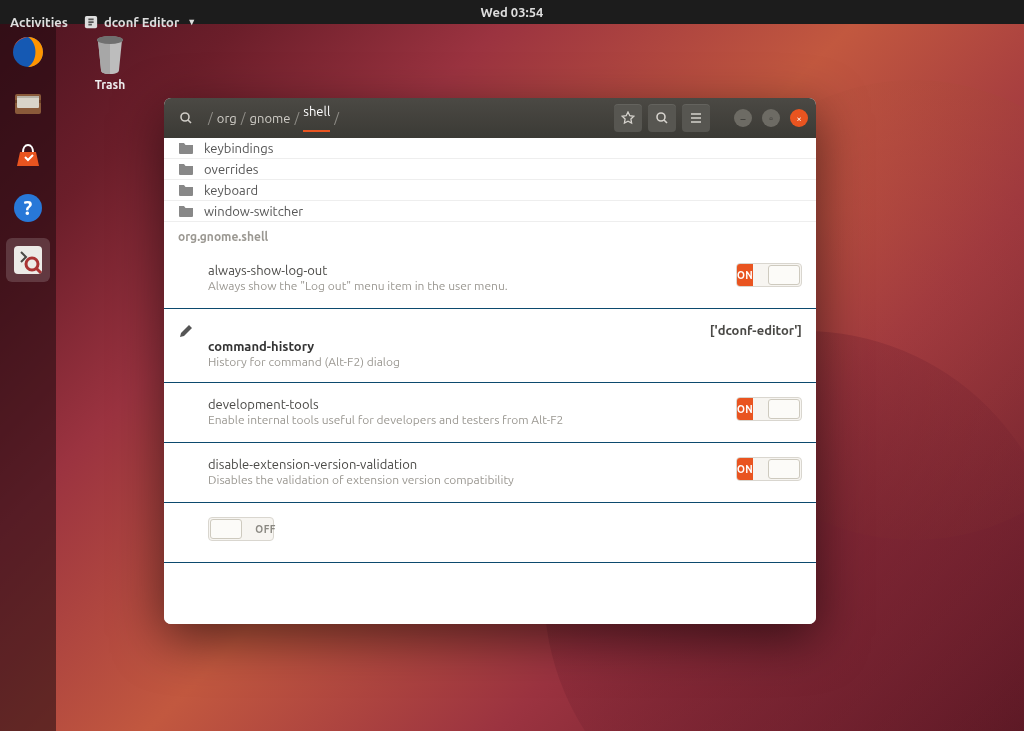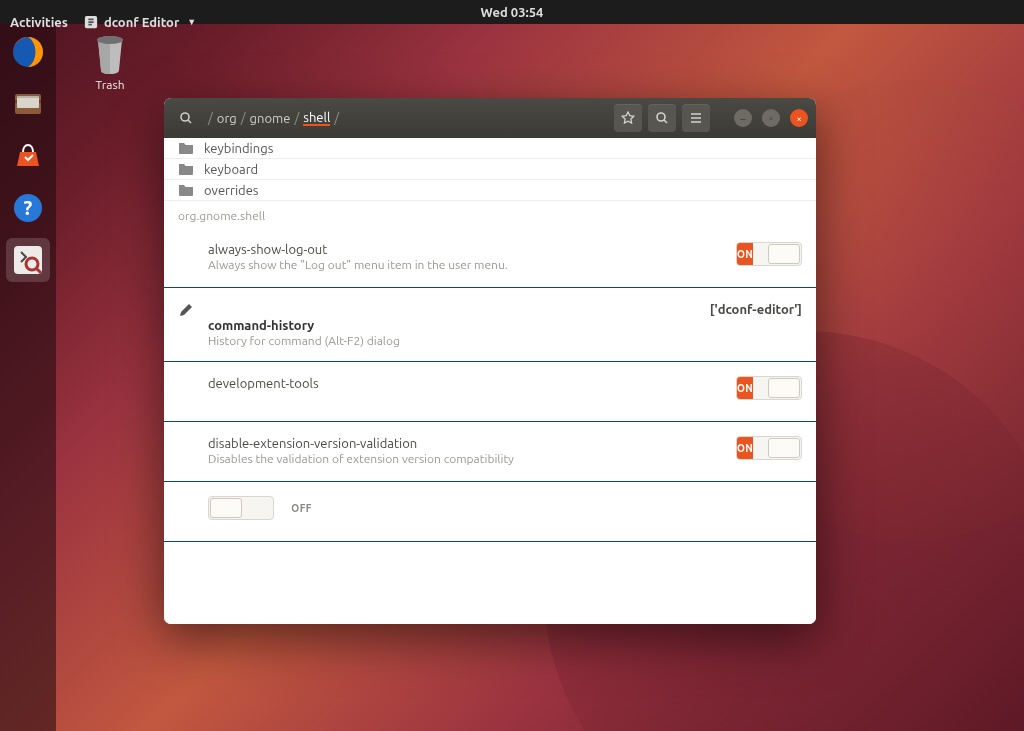--- a/index.html
+++ b/index.html
@@ -15,53 +15,53 @@
 .topbar .app svg { width:14px; height:14px; }
 .topbar .center { position:absolute; left:50%; transform:translateX(-50%); }
 
 
 .dock { position:absolute; left:0; top:24px; bottom:0; width:56px; background:rgba(30,10,15,0.55); display:flex; flex-direction:column; align-items:center; padding-top:6px; gap:8px; z-index:4; }
 .dock-item { width:44px; height:44px; border-radius:6px; display:flex; align-items:center; justify-content:center; }
 .dock-item.active { background:rgba(255,255,255,0.16); }
 .dock-item svg { width:36px; height:36px; }
 
 
-.desktop-icon { position:absolute; top:32px; left:90px; text-align:center; color:#eee; font-size:12px; z-index:3; }
+.desktop-icon { position:absolute; top:32px; left:90px; text-align:center; color:#eee; font-size:12px; z-index:3;font-weight:bold; }
 .desktop-icon svg { width:40px; height:44px; display:block; margin:0 auto 2px; }
 
 
 .window { position:absolute; left:164px; top:98px; width:652px; height:526px; background:#fafafa; border-radius:7px; box-shadow:0 14px 50px rgba(0,0,0,0.55); overflow:hidden; z-index:6; }
 .titlebar { height:40px; background:linear-gradient(#4b4944,#3b3a35); display:flex; align-items:center; padding:0 8px; gap:6px; }
 .crumbs { display:flex; align-items:center; color:#cfccc6; font-size:13px; gap:2px; }
 .crumb-sep { opacity:.55; margin:0 2px; }
-.crumb-last { color:#fff; border-bottom:2px solid #e95420; padding-bottom:0; }
+.crumb-last { color:#fff; border-bottom:2px solid #e95420; padding-bottom:12px; }
 .tb-icon { width:28px; height:28px; border-radius:4px; display:flex; align-items:center; justify-content:center; color:#d5d2cc; }
 .tb-icon.btn { background:#575651; box-shadow:inset 0 1px rgba(255,255,255,.08); cursor:pointer; }
 .tb-spacer { flex:1; }
 .winbtn { width:18px; height:18px; border-radius:50%; display:flex; align-items:center; justify-content:center; margin-left:4px; font-size:10px; color:#2a2a27; }
 .winbtn.min { background:#6d6b64; }
 .winbtn.max { background:#6d6b64; }
 .winbtn.close { background:#e95420; color:#fff; }
 
 
 .list { height:calc(100% - 40px); overflow:auto; background:#fff; }
 .folder-row { display:flex; align-items:center; height:21px; padding:0 14px; border-bottom:1px solid #eee; color:#555; font-size:13px; cursor:pointer; }
 .folder-row svg { width:16px; height:14px; margin-right:10px; fill:#888; }
-.schema-head { font-size:12px; color:#9b9892; padding:8px 14px 6px; font-weight:400; }
+.schema-head { font-size:12px; color:#9b9892; padding:8px 14px 6px; font-weight:700; }
 .key-row { display:flex; align-items:flex-start; padding:14px 14px 14px 44px; border-bottom:1px solid #0c4a6e; min-height:60px; }
 .key-row.edited { font-weight:700; padding-left:14px; }
 .key-row.edited .pencil { width:16px; height:16px; margin-right:14px; fill:#555; flex-shrink:0; }
 .key-text { flex:1; }
 .key-name { font-size:13px; color:#4a4946; }
 .edited .key-name { color:#333;margin-top:16px; }
 .key-desc { font-size:12px; color:#9b9892; margin-top:2px; font-weight:400; }
 .key-val { font-size:13px; color:#4a4946; margin-left:12px; }
 
 
-.toggle { width:66px; height:24px; border-radius:4px; background:#f7f5f1; border:1px solid #d9d6cf; position:relative; display:flex; align-items:center; font-size:10px; font-weight:700; letter-spacing:.5px;gap:36px; }
+.toggle { width:66px; height:24px; border-radius:4px; background:#f7f5f1; border:1px solid #d9d6cf; position:relative; display:flex; align-items:center; font-size:10px; font-weight:700; letter-spacing:.5px; }
 .toggle .label-on  { flex:1; text-align:center; color:#fff; background:#e95420; height:100%; display:flex; align-items:center; justify-content:center; border-radius:3px 0 0 3px; }
 .toggle .label-off { flex:1; text-align:center; color:#8a8882;padding-left:30px; }
 .toggle .knob { width:32px; height:20px; background:#fcfbf8; border:1px solid #cecabf; border-radius:3px; position:absolute; top:1px; }
 .toggle.on  .knob { right:1px; }
 .toggle.off .knob { left:1px; }
 .toggle.off .label-on { background:transparent; color:transparent; }
 .toggle.off .label-off { color:#8a8882; }
 .toggle.on  .label-off { color:transparent; }
 </style>
 </head>
@@ -175,27 +175,33 @@
       <div class="folder-row">
         <svg viewBox="0 0 16 14">
           <path d="M1 2h5l1.5 2H15v8a1 1 0 0 1-1 1H2a1 1 0 0 1-1-1z"></path>
         </svg>
         <span>keybindings</span>
       </div>
       <div class="folder-row">
         <svg viewBox="0 0 16 14">
           <path d="M1 2h5l1.5 2H15v8a1 1 0 0 1-1 1H2a1 1 0 0 1-1-1z"></path>
         </svg>
+        <span>overrides</span>
+      </div>
+      <div class="folder-row">
+        <svg viewBox="0 0 16 14">
+          <path d="M1 2h5l1.5 2H15v8a1 1 0 0 1-1 1H2a1 1 0 0 1-1-1z"></path>
+        </svg>
         <span>keyboard</span>
       </div>
       <div class="folder-row">
         <svg viewBox="0 0 16 14">
           <path d="M1 2h5l1.5 2H15v8a1 1 0 0 1-1 1H2a1 1 0 0 1-1-1z"></path>
         </svg>
-        <span>overrides</span>
+        <span>window-switcher</span>
       </div>
       <div class="schema-head">org.gnome.shell</div>
       <div class="key-row">
         <div class="key-text">
           <div class="key-name">always-show-log-out</div>
           <div class="key-desc">Always show the "Log out" menu item in the user menu.</div>
         </div>
         <div class="toggle on">
           <div class="label-on">ON</div>
           <div class="label-off">OFF</div>
@@ -208,20 +214,21 @@
         </svg>
         <div class="key-text">
           <div class="key-name">command-history</div>
           <div class="key-desc">History for command (Alt-F2) dialog</div>
         </div>
         <div class="key-val">['dconf-editor']</div>
       </div>
       <div class="key-row">
         <div class="key-text">
           <div class="key-name">development-tools</div>
+          <div class="key-desc">Enable internal tools useful for developers and testers from Alt-F2</div>
         </div>
         <div class="toggle on">
           <div class="label-on">ON</div>
           <div class="label-off">OFF</div>
           <div class="knob"></div>
         </div>
       </div>
       <div class="key-row">
         <div class="key-text">
           <div class="key-name">disable-extension-version-validation</div>

